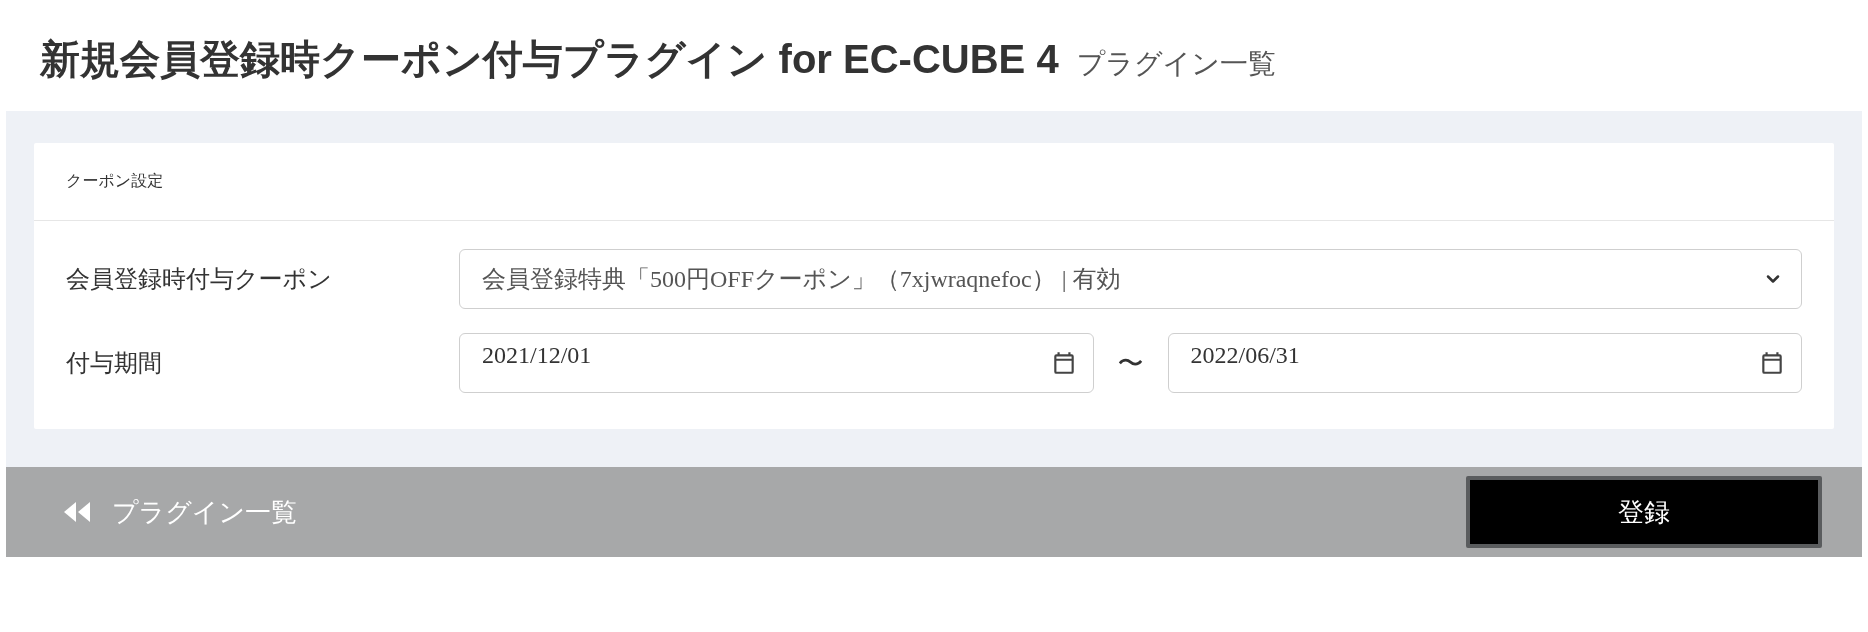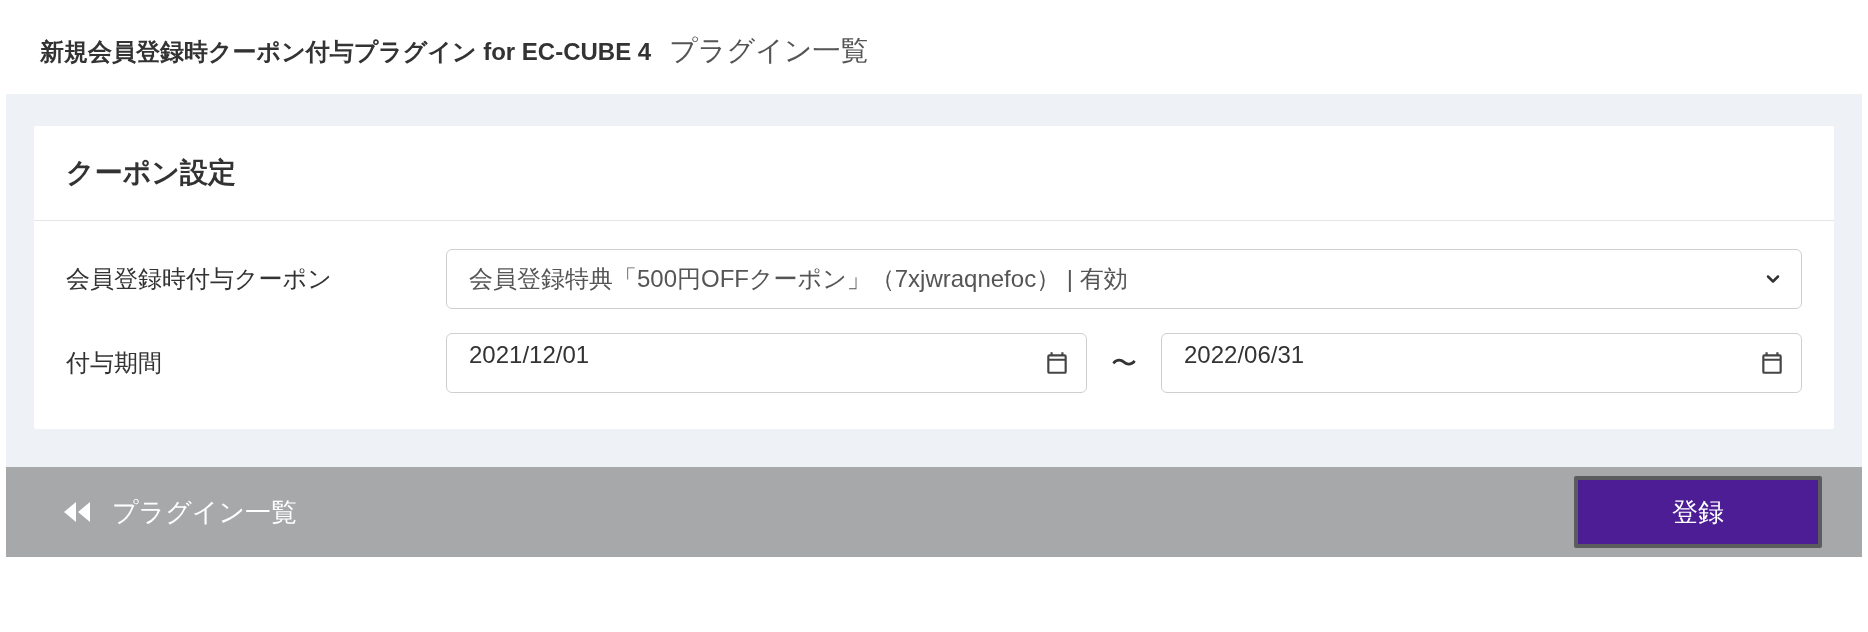--- a/index.html
+++ b/index.html
@@ -14,21 +14,21 @@
       height: 632px;
       overflow: hidden;
     }
     .page-header {
       padding: 32px 40px 24px 40px;
       display: flex;
       align-items: baseline;
       gap: 18px;
     }
     .page-title {
-      font-size: 24px;
+      font-size: 40px;
       font-weight: 700;
       color: #333;
     }
     .page-subtitle {
       font-size: 28px;
       font-weight: 400;
       color: #555;
     }
     .content-area {
       background: #eef1f6;
@@ -37,47 +37,49 @@
     }
     .card {
       background: #ffffff;
       border-radius: 2px;
     }
     .card-header {
       padding: 28px 32px;
       border-bottom: 1px solid #e6e6e6;
     }
     .card-header-title {
-      font-size: 28px;
-      color: #333;
-      font-weight: 700;
+      font-size: 16px;
+      color: #333;
+      font-weight: 400;
     }
     .card-body {
       padding: 28px 32px 36px 32px;
     }
     .form-row {
       display: flex;
       align-items: center;
       margin-bottom: 24px;
+      gap: 13px;
     }
     .form-row:last-child {
       margin-bottom: 0;
       justify-content: space-between;
     }
     .form-label {
       width: 380px;
       font-size: 24px;
       color: #333;
       flex-shrink: 0;
     }
     .form-control-wrap {
       flex: 1;
       display: flex;
       align-items: center;
       gap: 24px;
+      font-family: Liberation Serif, serif;
     }
     .select-control {
       position: relative;
       flex: 1;
       height: 60px;
       border: 1px solid #cfcfcf;
       border-radius: 6px;
       display: flex;
       align-items: center;
       padding: 0 50px 0 22px;
@@ -147,27 +149,27 @@
       color: #ffffff;
       font-size: 26px;
       cursor: pointer;
     }
     .back-icons svg {
       width: 30px;
       height: 26px;
       display: block;
     }
     .submit-button {
-      background: #4c1d95;
+      background: #000000;
       color: #ffffff;
       font-size: 26px;
       border: 4px solid #5a5c5e;
       border-radius: 2px;
       height: 72px;
-      width: 248px;
+      width: 356px;
       display: flex;
       align-items: center;
       justify-content: center;
       cursor: pointer;
     }
   </style>
 </head>
 <body>
 
 <div class="page-header">

